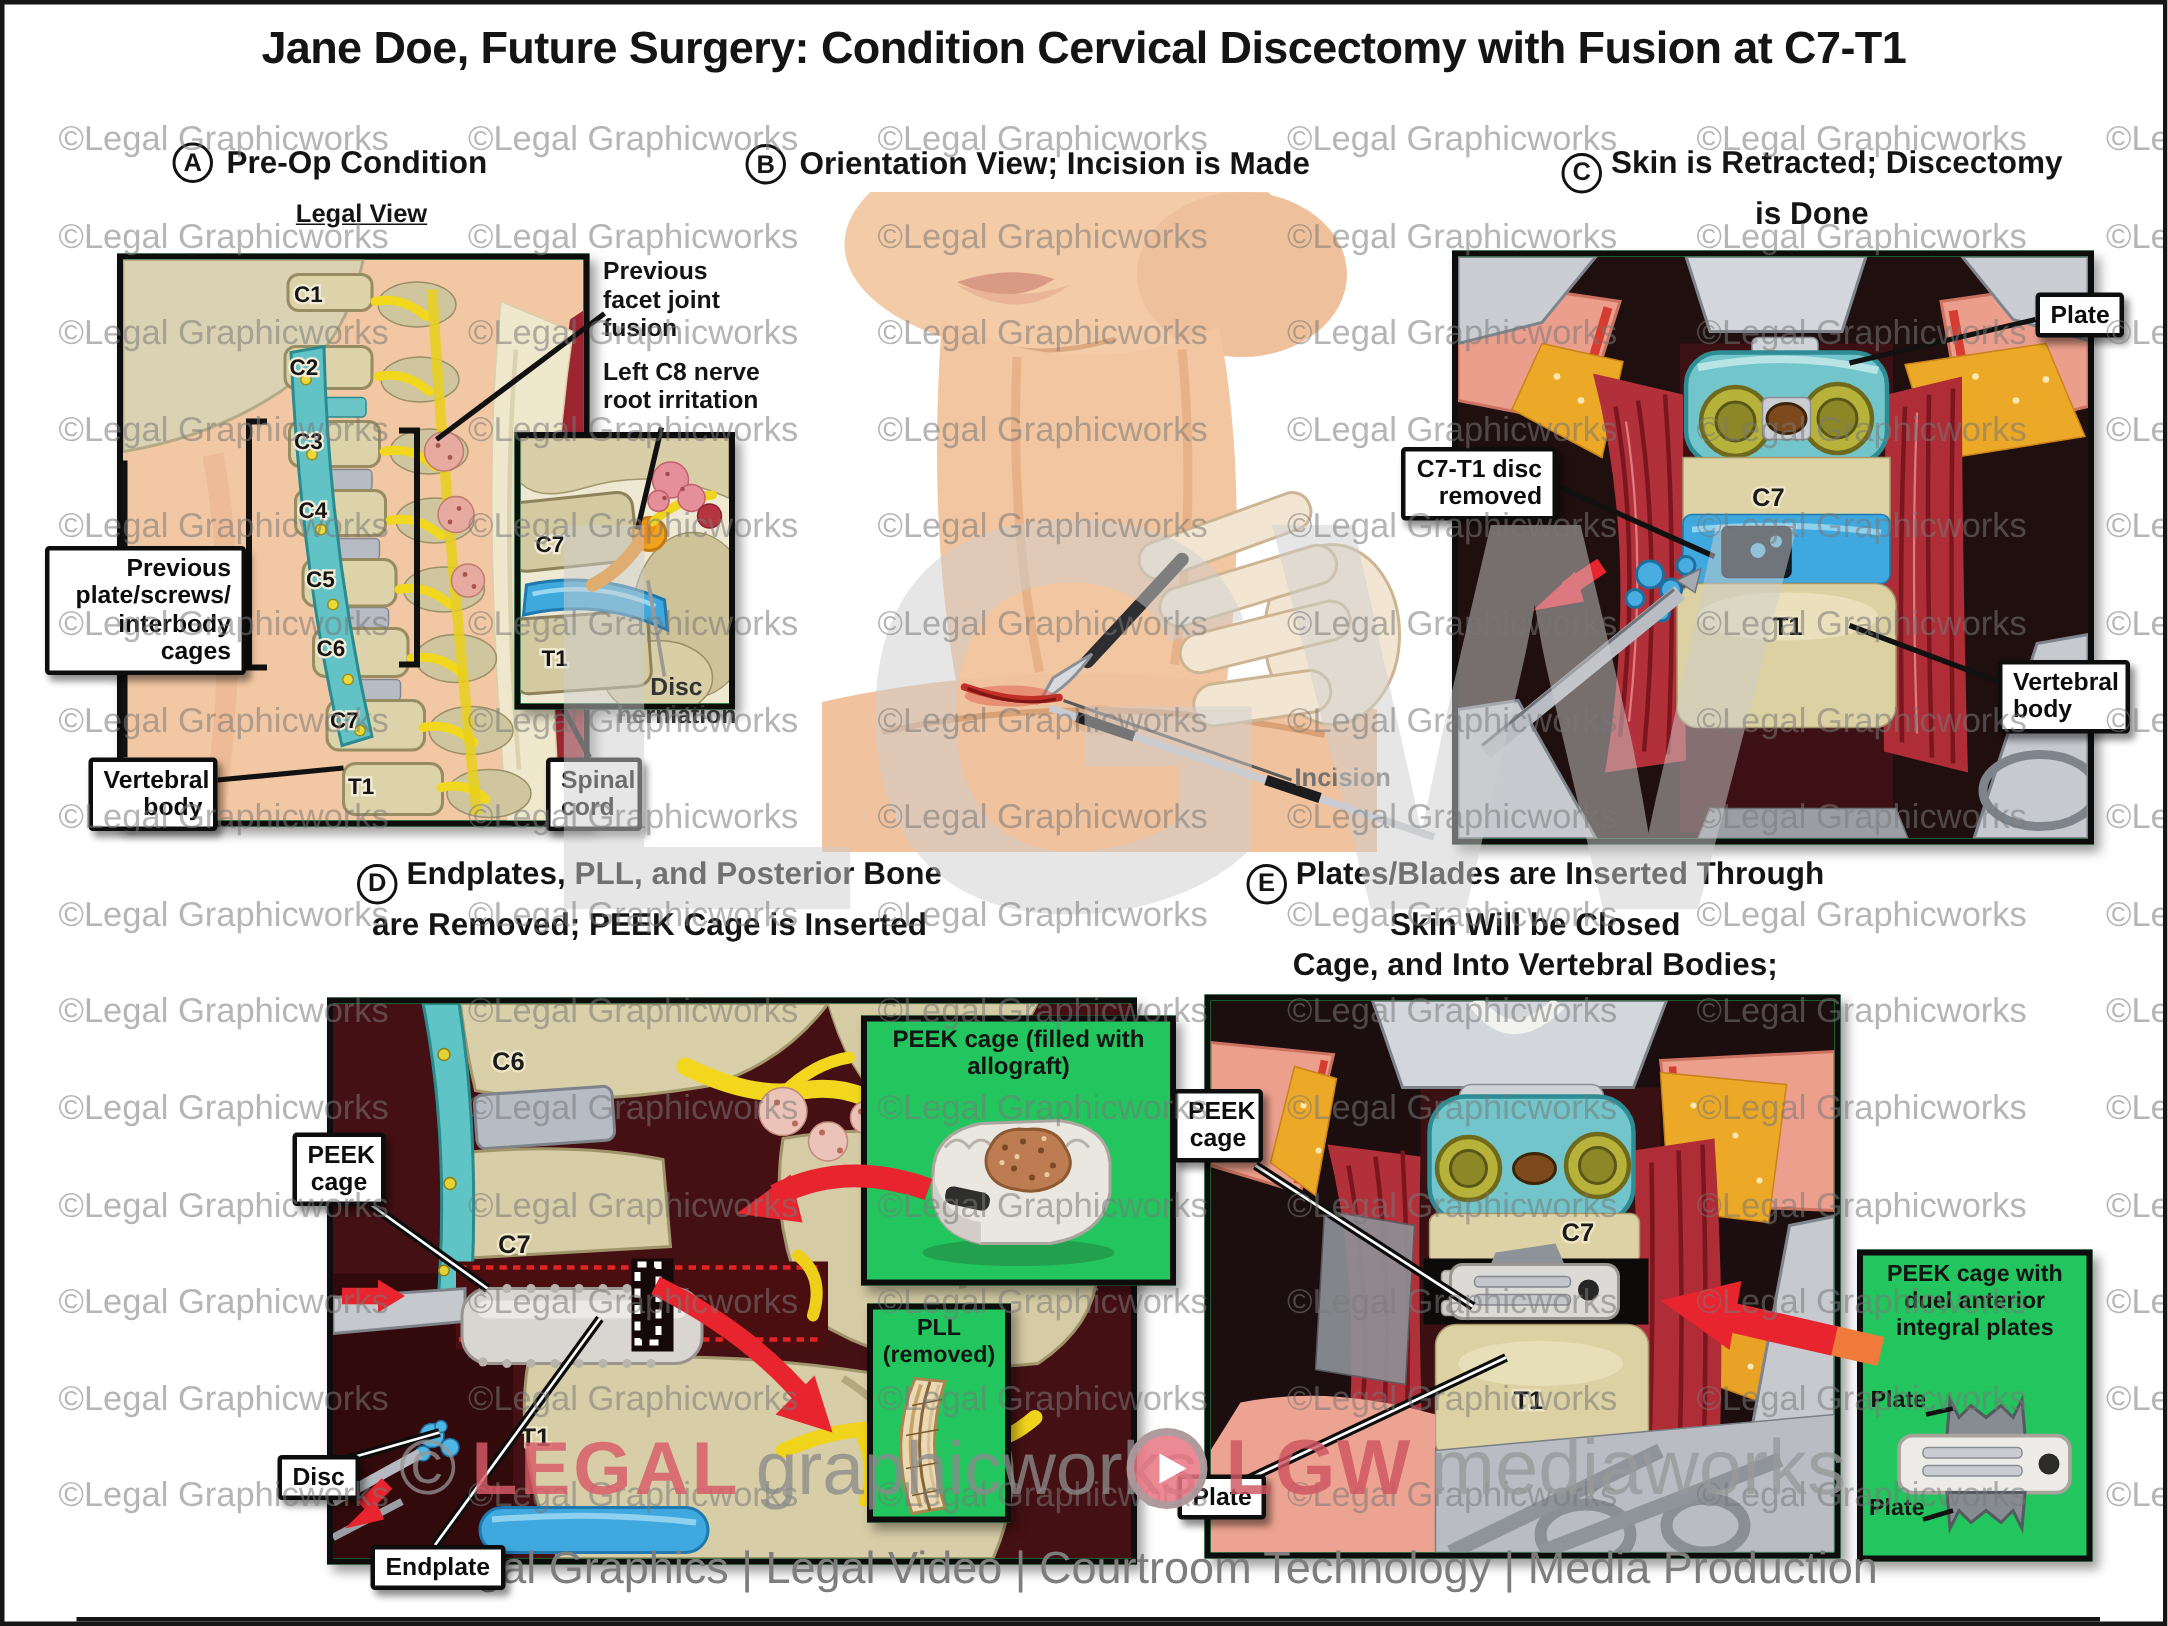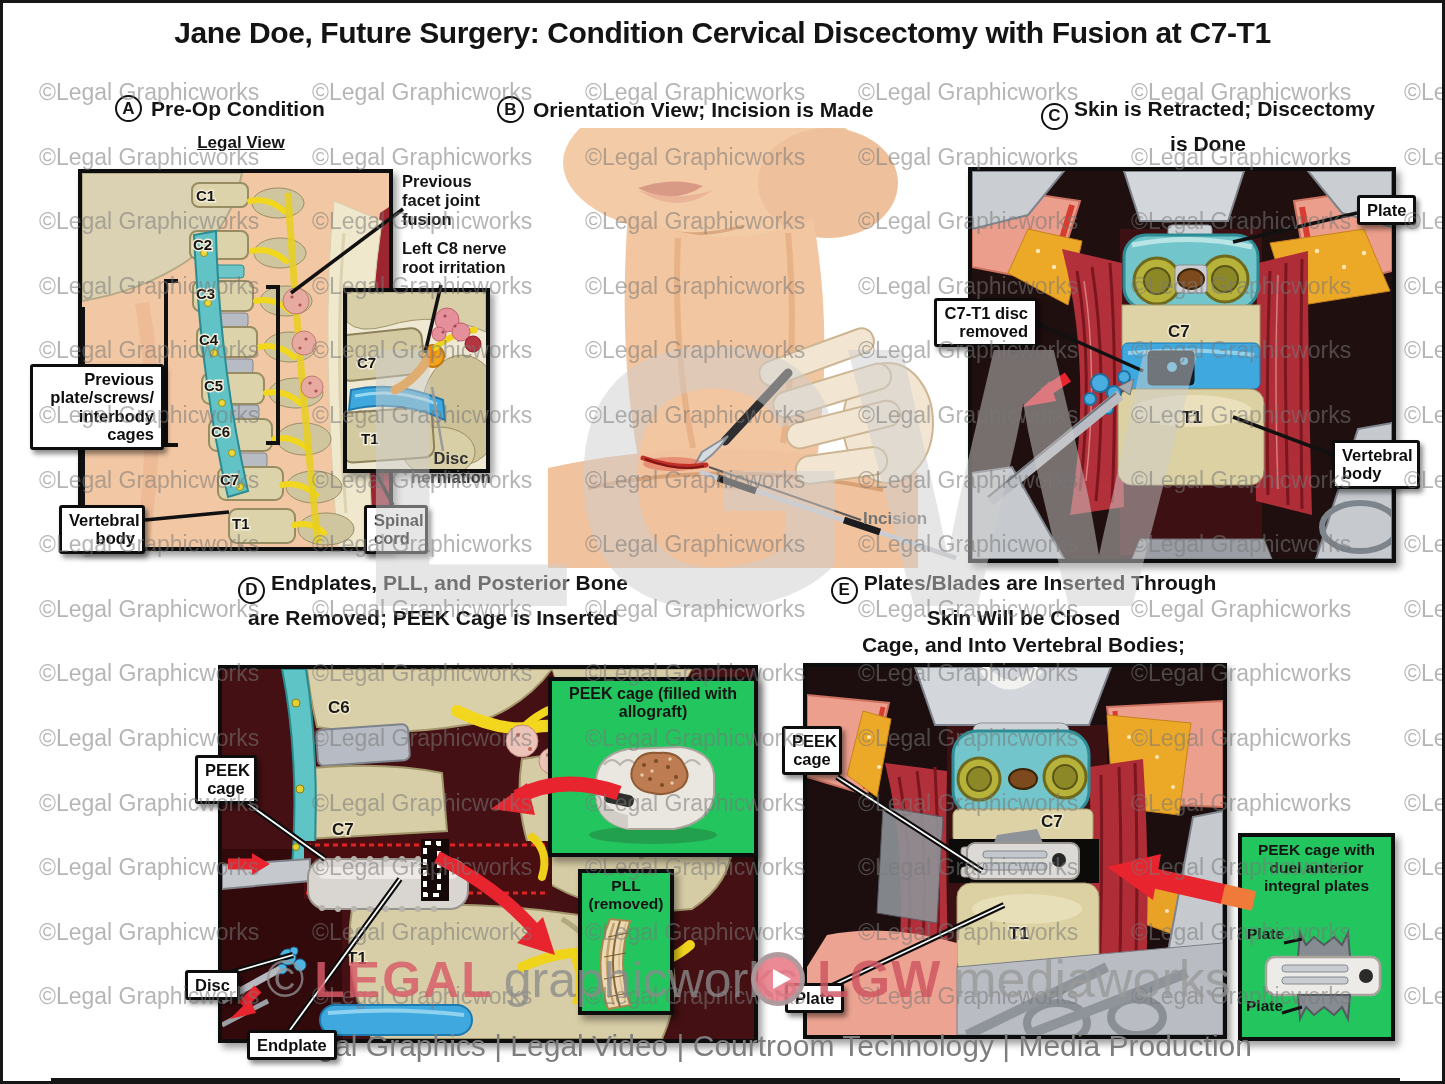--- a/index.html
+++ b/index.html
@@ -426,21 +426,21 @@
       <line x1="6" y1="195" x2="34" y2="195" stroke="#e8242e" stroke-width="11"></line>
       <polygon points="48,195 30,184 30,206" fill="#e8242e"></polygon>
       <line x1="36" y1="320" x2="20" y2="336" stroke="#e8242e" stroke-width="10"></line>
       <polygon points="8,350 28,330 34,344" fill="#e8242e"></polygon>
       <text class="vlabel2" x="106" y="44">C6</text>
       <text class="vlabel2" x="110" y="166">C7</text>
       <text class="vlabel2" x="125" y="295">T1</text>
     </svg>
   </div>
 
-  <div class="frame inset" style="left:545px;top:674px;width:210px;height:180px;">
+  <div class="frame inset" style="left:571px;top:674px;width:210px;height:180px;">
     <div class="inset-title" style="padding:0 8px;">PEEK cage (filled with allograft)</div>
     <svg style="top:50px;" width="202" height="118" viewBox="0 0 202 118">
       <ellipse cx="101" cy="104" rx="64" ry="9" fill="rgba(40,30,20,0.22)"></ellipse>
       <path d="M44,52 Q44,24 76,18 L128,16 Q160,20 162,44 L162,64 Q158,92 122,98 L76,98 Q46,92 44,66 Z" fill="#eae6e0" stroke="#aaa59d" stroke-width="2"></path>
       <path d="M52,34 q8,-10 16,0 q8,-10 16,0 q8,-10 16,0 q8,-10 16,0 q8,-10 16,0 q8,-10 16,0" stroke="#b8b3ab" stroke-width="2" fill="none"></path>
       <path d="M44,52 L44,66 Q46,92 76,98 L76,84 Q50,80 44,52 Z" fill="#d2cec7"></path>
       <g transform="rotate(12 67 68)">
           <rect x="52" y="62" width="30" height="12" rx="5" fill="#2e2e2c"></rect>
         </g>
       <path d="M82,34 q6,-14 24,-12 q20,-2 26,12 q8,12 -2,22 q-14,10 -30,6 q-16,-2 -20,-14 q-2,-8 2,-14 Z" fill="#bd7c52" stroke="#8e5a34" stroke-width="2"></path>

